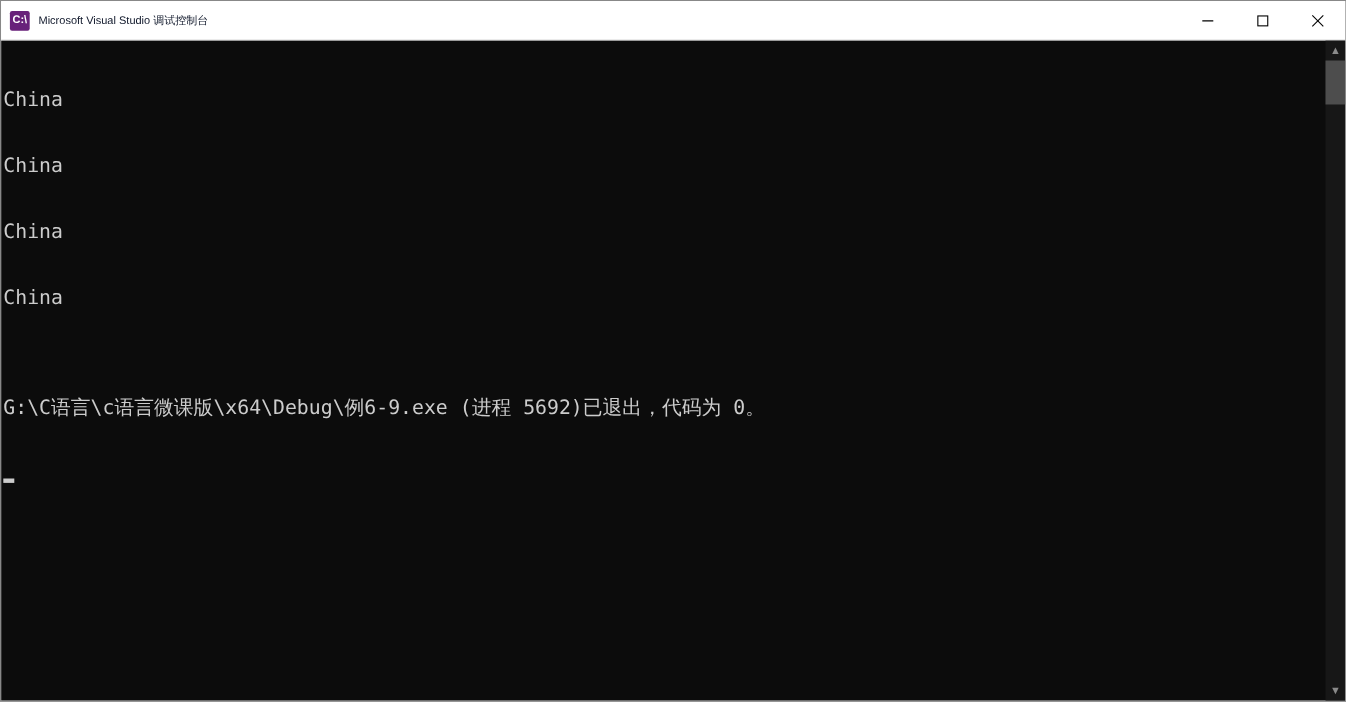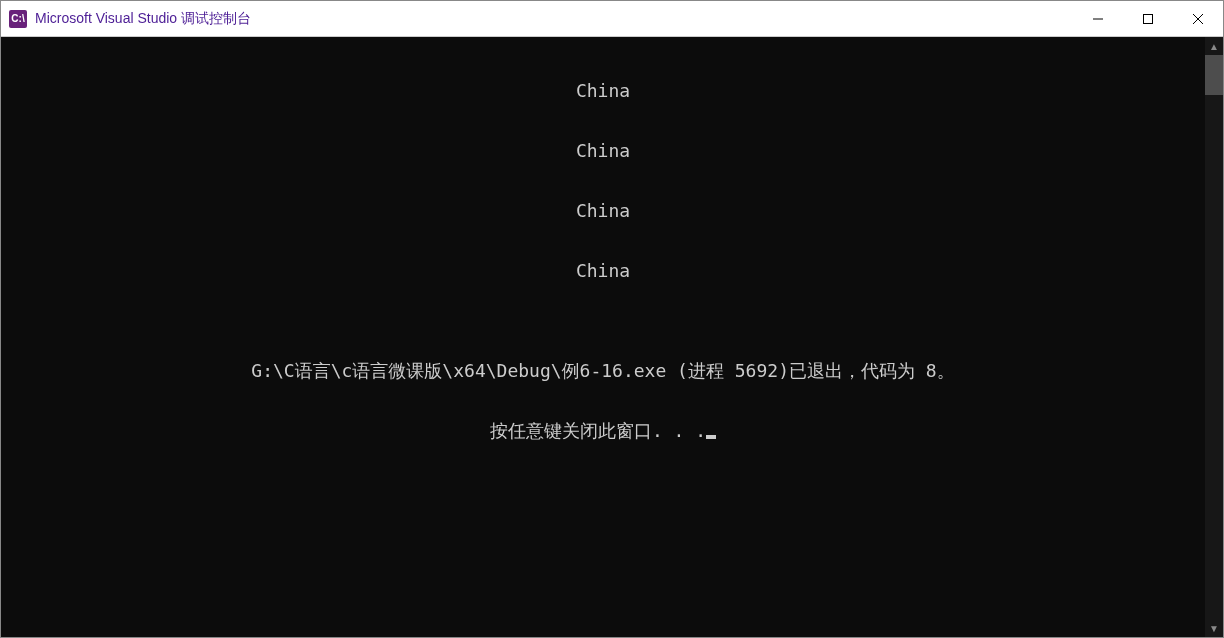--- a/index.html
+++ b/index.html
@@ -31,22 +31,22 @@
       align-items: center;
       justify-content: center;
       color: #fff;
       font-size: 10px;
       font-weight: bold;
       margin-right: 8px;
       border-radius: 2px;
       font-family: "Segoe UI", sans-serif;
     }
     .title-text {
-      font-size: 14px;
-      color: #4c1d95;
+      font-size: 10px;
+      color: #0f172a;
       flex: 1;
     }
     .window-controls {
       display: flex;
       height: 100%;
     }
     .win-btn {
       width: 50px;
       height: 100%;
       display: flex;
@@ -69,21 +69,20 @@
       padding: 4px 2px;
       font-family: "NSimSun", "SimSun", "Consolas", monospace;
       font-size: 18px;
       line-height: 20px;
       color: #cccccc;
       white-space: pre;
       overflow: hidden;
     }
     .console-line {
       display: block;
-      text-align: center;
     }
     .cursor {
       display: inline-block;
       width: 10px;
       height: 4px;
       background: #cccccc;
       vertical-align: bottom;
       margin-bottom: 2px;
       animation: blink 1s step-end infinite;
     }
@@ -144,21 +143,21 @@
   </div>
 </div>
 
 <div class="console-area">
   <div class="console-content">
     <span class="console-line">China</span>
     <span class="console-line">China</span>
     <span class="console-line">China</span>
     <span class="console-line">China</span>
     <span class="console-line"></span>
-    <span class="console-line">G:\C语言\c语言微课版\x64\Debug\例6-16.exe (进程 5692)已退出，代码为 8。</span>
-    <span class="console-line"><span>按任意键关闭此窗口. . .</span><span class="cursor"></span></span>
+    <span class="console-line">G:\C语言\c语言微课版\x64\Debug\例6-9.exe (进程 5692)已退出，代码为 0。</span>
+    <span class="console-line"><span class="cursor"></span></span>
   </div>
   <div class="scrollbar">
     <div class="scroll-arrow up">▲</div>
     <div class="scroll-thumb"></div>
     <div class="scroll-arrow down">▼</div>
   </div>
 </div>
 
 </body></html>

